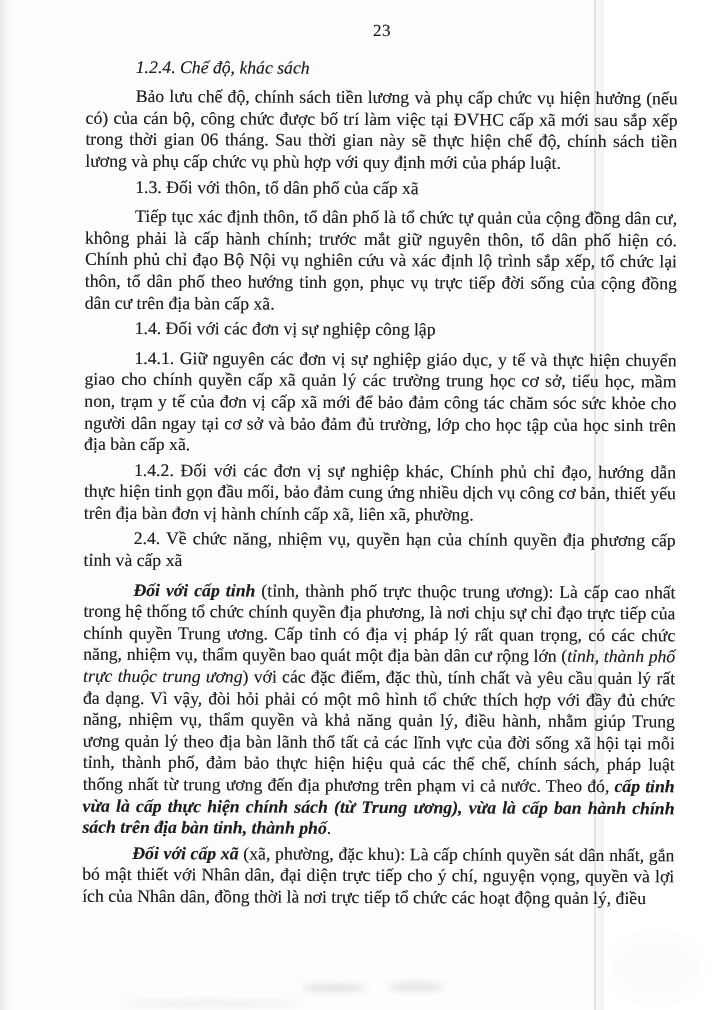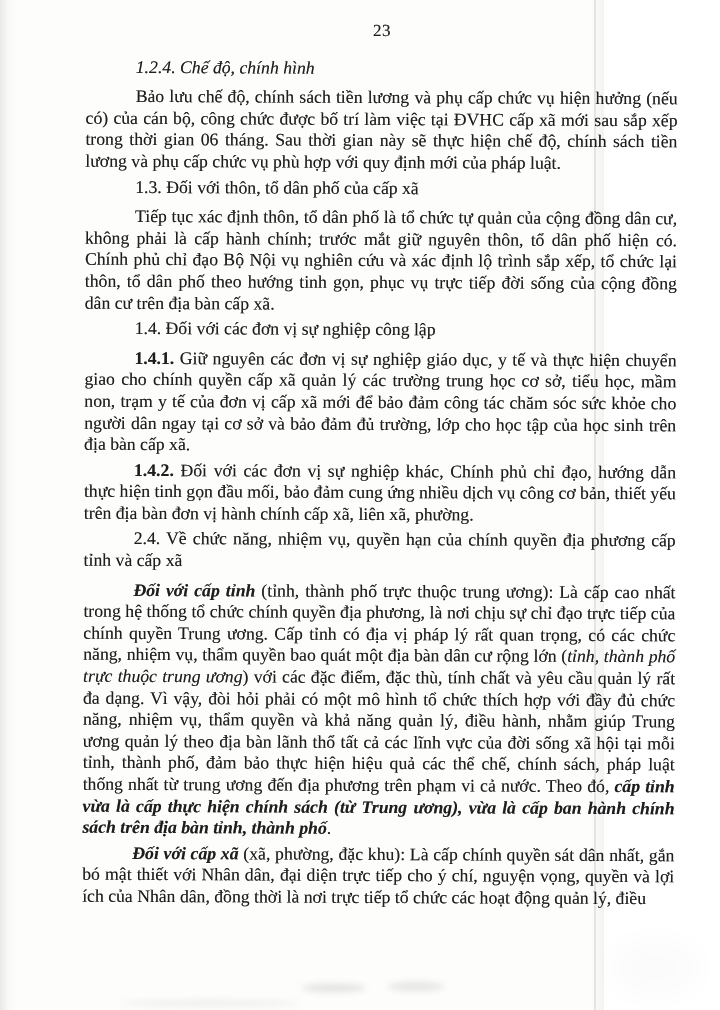--- a/index.html
+++ b/index.html
@@ -45,21 +45,21 @@
     letter-spacing: 0.5px;
   }
   .doc p, .doc h2 {
     font-size: inherit;
     font-weight: normal;
     text-align: justify;
     text-indent: 50px;
     margin: 0 0 4px 0;
   }
   .doc h2 { margin: 4px 0 8px 0; }
-  .seg-b  { font-weight: bold; }
+  .seg-b  { font-weight: normal; }
   .seg-i  { font-style: italic; }
   .seg-bi { font-weight: bold; font-style: italic; }
   .h-bold { font-weight: bold; }
   .h-bold-italic { font-weight: bold; font-style: italic; }
   .smudge {
     position: absolute;
     background: rgba(120,124,128,0.45);
     filter: blur(3px);
     border-radius: 50%;
   }
@@ -75,21 +75,21 @@
 <div class="page">
 
   <div class="edge-right"></div>
 
   <div class="content">
 
     <div class="page-number">23</div>
 
     <div class="doc">
 
-      <h2 class="h-bold-italic"><span>1.2.4. Chế độ, chính hình</span></h2>
+      <h2 class="h-bold-italic"><span>1.2.4. Chế độ, khác sách</span></h2>
 
       <p><span>Bảo lưu chế độ, chính sách tiền lương và phụ cấp chức vụ hiện hưởng (nếu có) của cán bộ, công chức được bố trí làm việc tại ĐVHC cấp xã mới sau sắp xếp trong thời gian 06 tháng. Sau thời gian này sẽ thực hiện chế độ, chính sách tiền lương và phụ cấp chức vụ phù hợp với quy định mới của pháp luật.</span></p>
 
       <h2 class="h-bold"><span>1.3. Đối với thôn, tổ dân phố của cấp xã</span></h2>
 
       <p><span>Tiếp tục xác định thôn, tổ dân phố là tổ chức tự quản của cộng đồng dân cư, không phải là cấp hành chính; trước mắt giữ nguyên thôn, tổ dân phố hiện có. Chính phủ chỉ đạo Bộ Nội vụ nghiên cứu và xác định lộ trình sắp xếp, tổ chức lại thôn, tổ dân phố theo hướng tinh gọn, phục vụ trực tiếp đời sống của cộng đồng dân cư trên địa bàn cấp xã.</span></p>
 
       <h2 class="h-bold"><span>1.4. Đối với các đơn vị sự nghiệp công lập</span></h2>
 
       <p><span class="seg-b">1.4.1.</span><span> Giữ nguyên các đơn vị sự nghiệp giáo dục, y tế và thực hiện chuyển giao cho chính quyền cấp xã quản lý các trường trung học cơ sở, tiểu học, mầm non, trạm y tế của đơn vị cấp xã mới để bảo đảm công tác chăm sóc sức khỏe cho người dân ngay tại cơ sở và bảo đảm đủ trường, lớp cho học tập của học sinh trên địa bàn cấp xã.</span></p>

